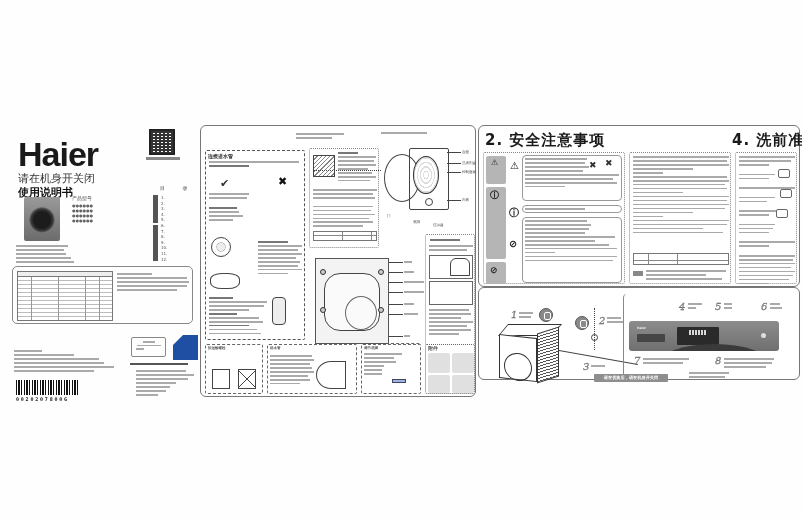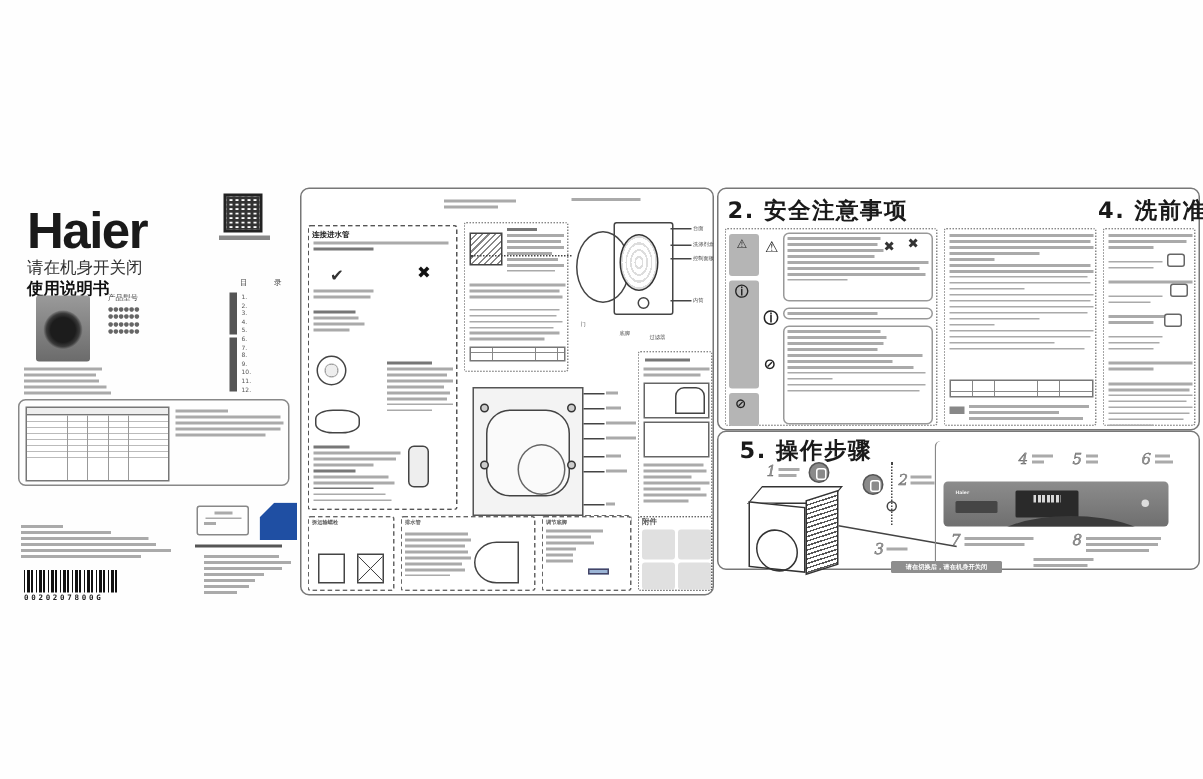--- a/index.html
+++ b/index.html
@@ -502,21 +502,20 @@
           <div class="fline" style="width:50px"></div>
           <div class="fline" style="width:30px"></div>
       </div>
       <div class="bullet-icon" style="left:42px;top:16px"></div>
       <div class="bullet-icon" style="left:44px;top:36px"></div>
       <div class="bullet-icon" style="left:40px;top:56px"></div>
     </div>
   </div>
 
   <div class="panel s5">
-    <div class="sec-title" style="left:14px;top:3px">5. 操作步骤</div>
 
     <div class="iso-washer">
       <div class="iso-top"></div>
       <div class="iso-front">
           <div class="iso-door"></div>
         </div>
       <div class="iso-side"></div>
     </div>
     <div class="round-icon" style="left:60px;top:20px"></div>
     <div class="round-icon" style="left:96px;top:28px"></div>

